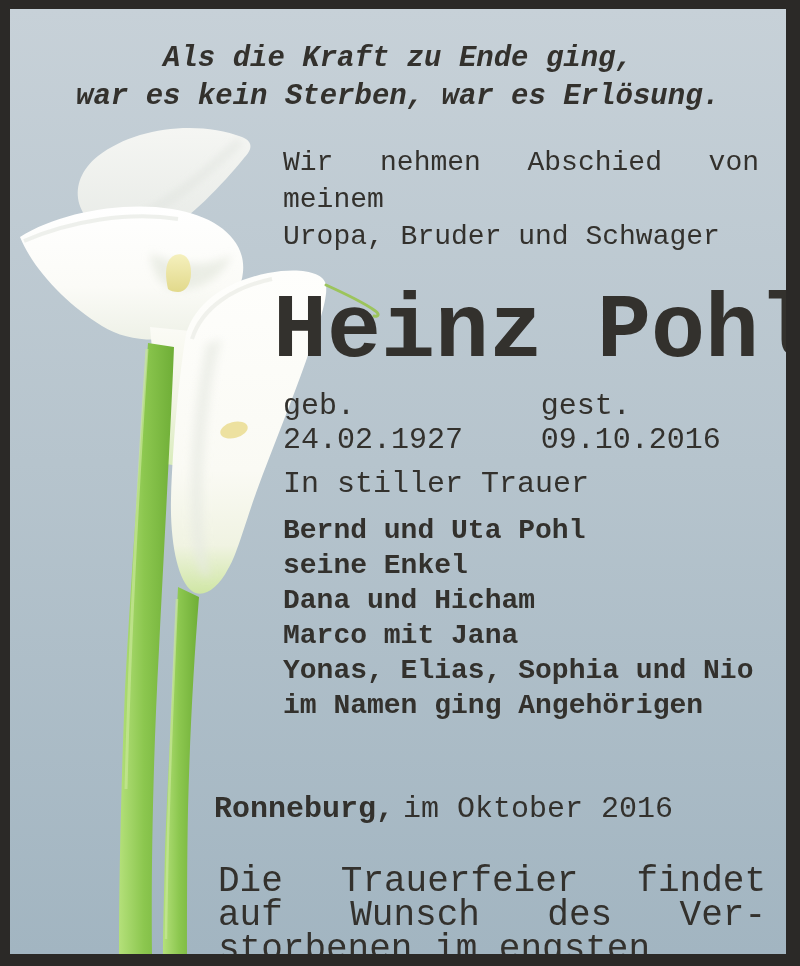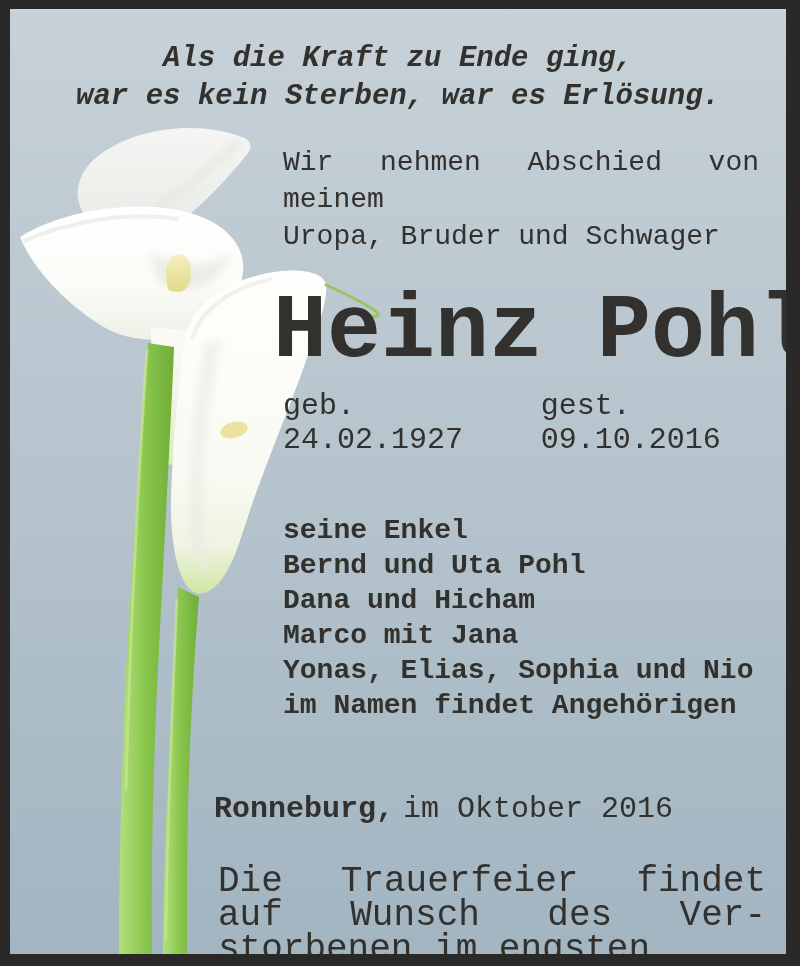--- a/index.html
+++ b/index.html
@@ -139,28 +139,29 @@
       <div>Uropa, Bruder und Schwager</div>
     </div>
 
     <div class="block name">Heinz Pohl</div>
 
     <div class="block dates">
       <span>geb. 24.02.1927</span>
       <span>gest. 09.10.2016</span>
     </div>
 
+    <div class="block trauer">In stiller Trauer</div>
 
     <div class="block mourners">
+      <div>Bernd und Uta Pohl</div>
       <div>seine Enkel</div>
-      <div>Bernd und Uta Pohl</div>
       <div>Dana und Hicham</div>
       <div>Marco mit Jana</div>
       <div>Yonas, Elias, Sophia und Nio</div>
-      <div>im Namen findet Angehörigen</div>
+      <div>im Namen ging Angehörigen</div>
     </div>
 
     <div class="block placeline">
       <span class="place">Ronneburg,</span><span class="date-part">im Oktober 2016</span>
     </div>
 
     <div class="block closing">
       <div class="jline">Die Trauerfeier findet auf Wunsch des Ver-</div>
       <div>storbenen im engsten Familienkreis statt.</div>
     </div>

